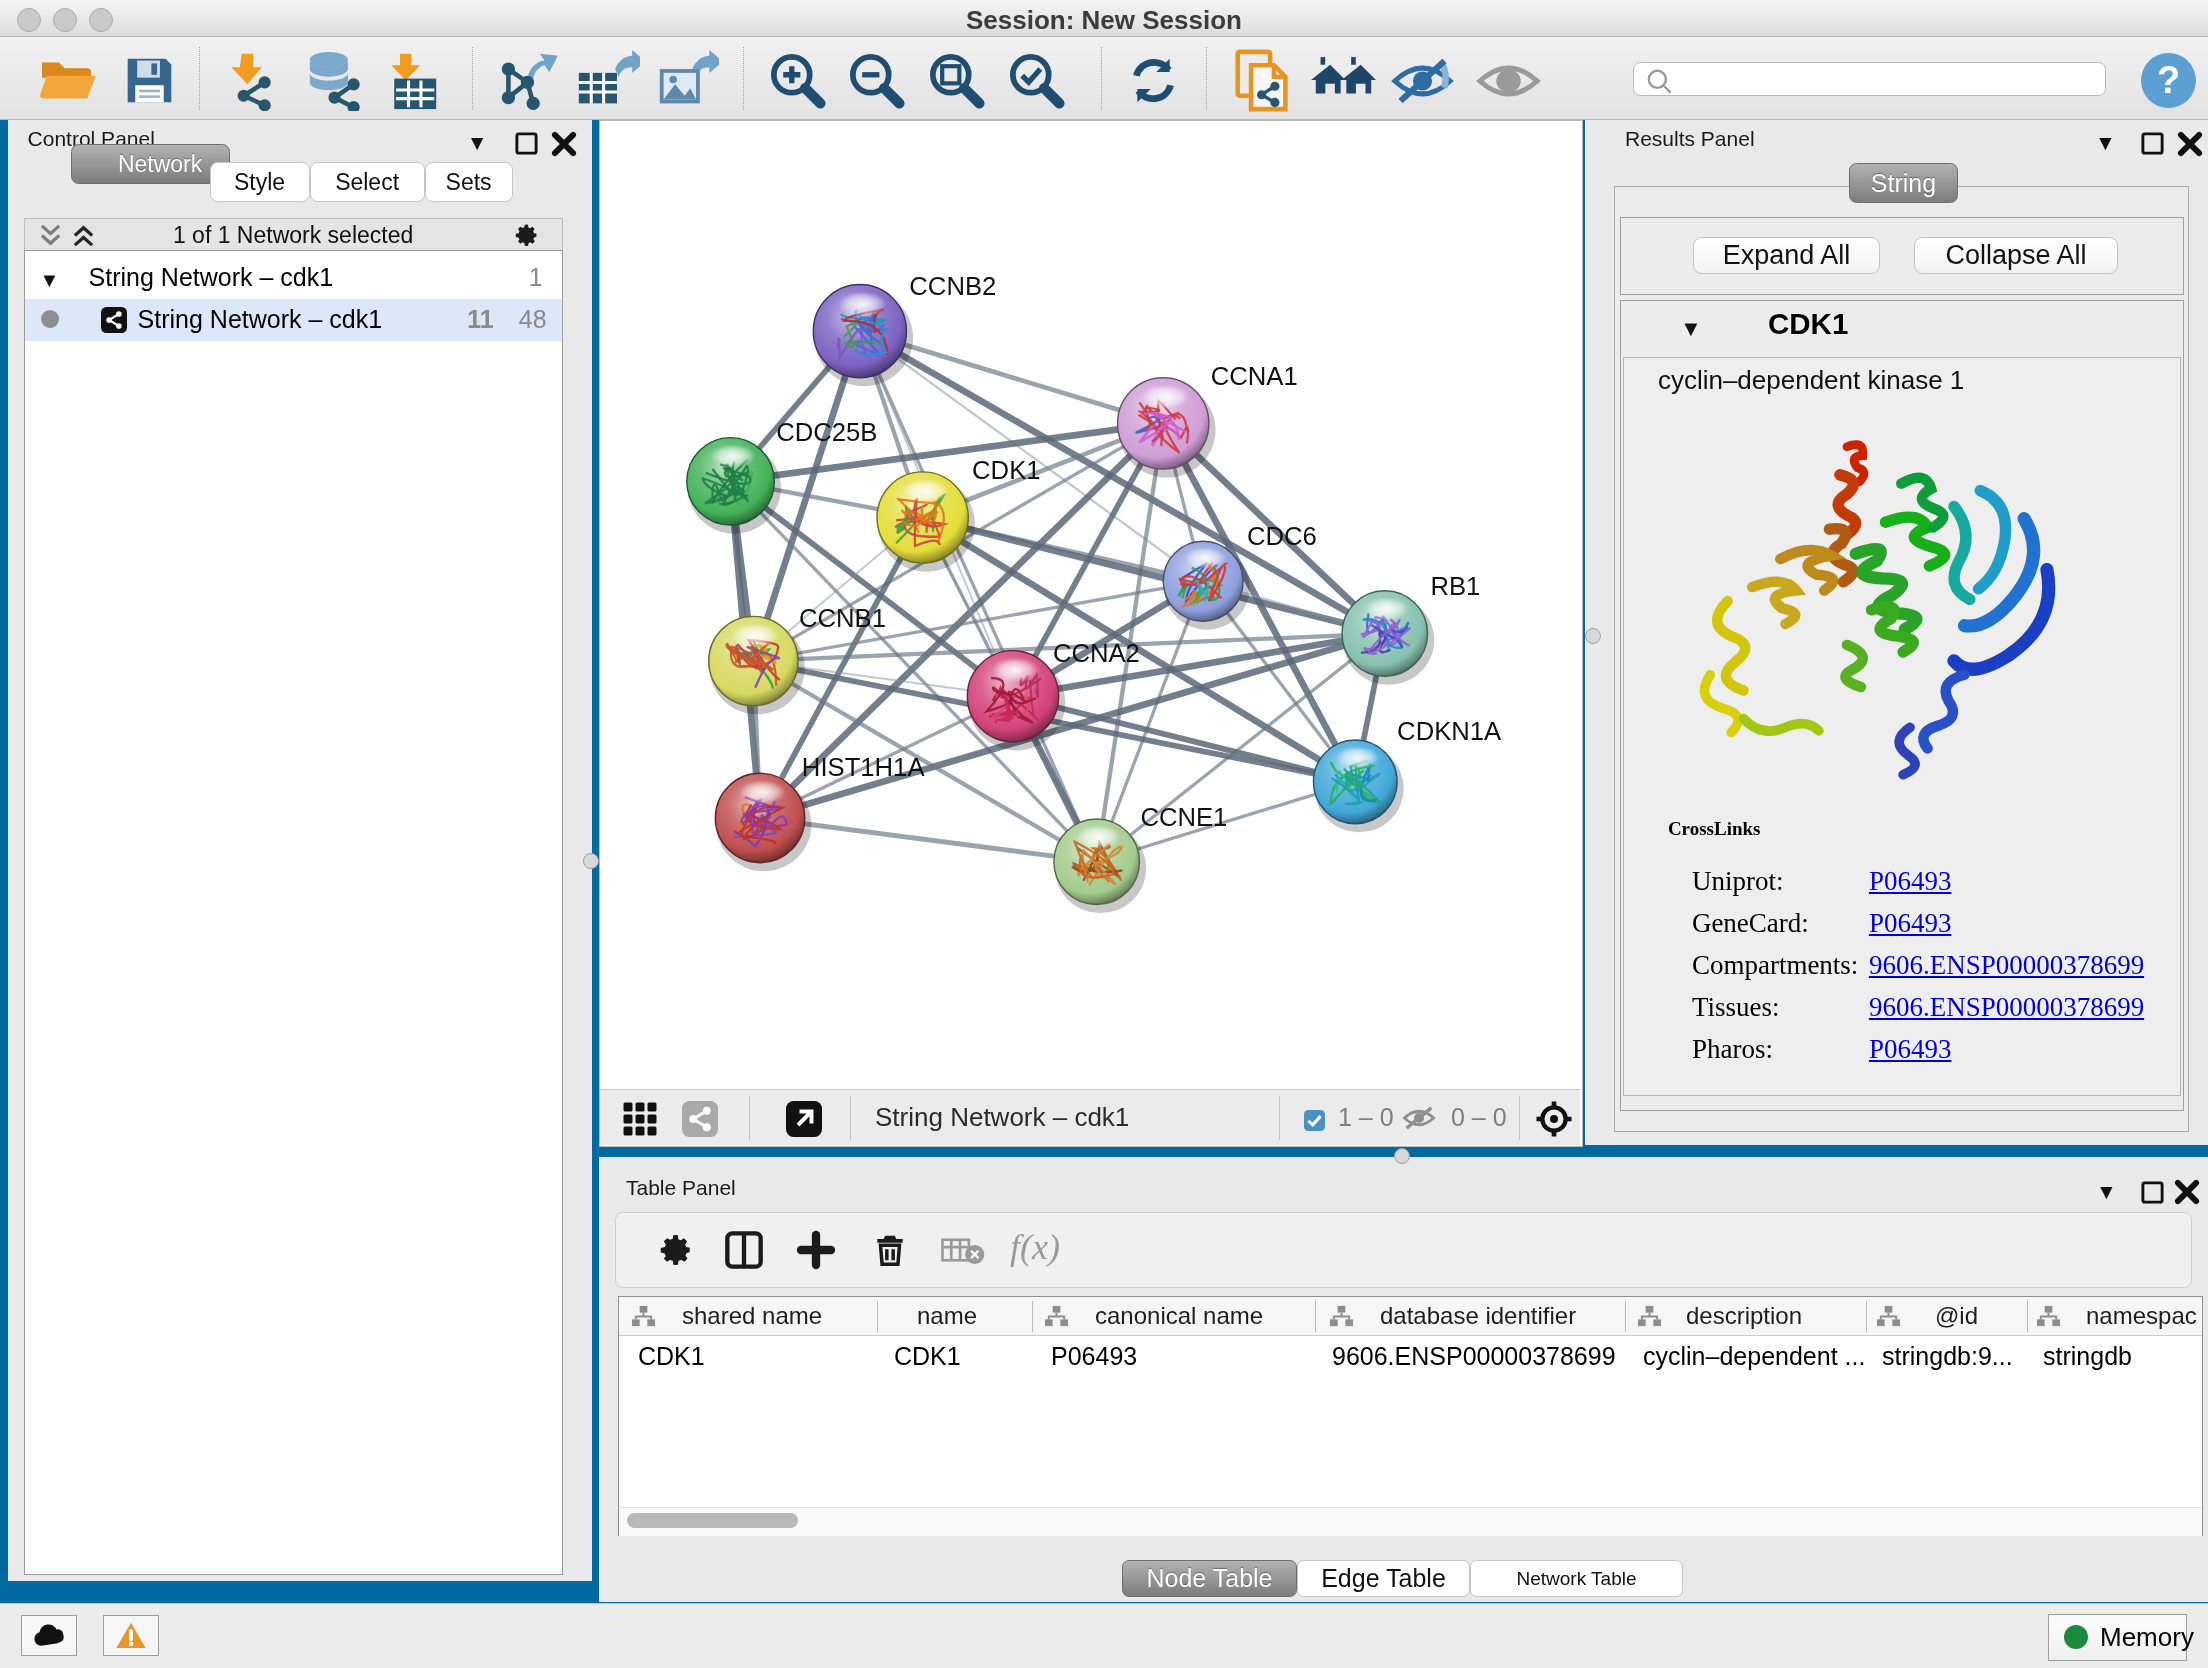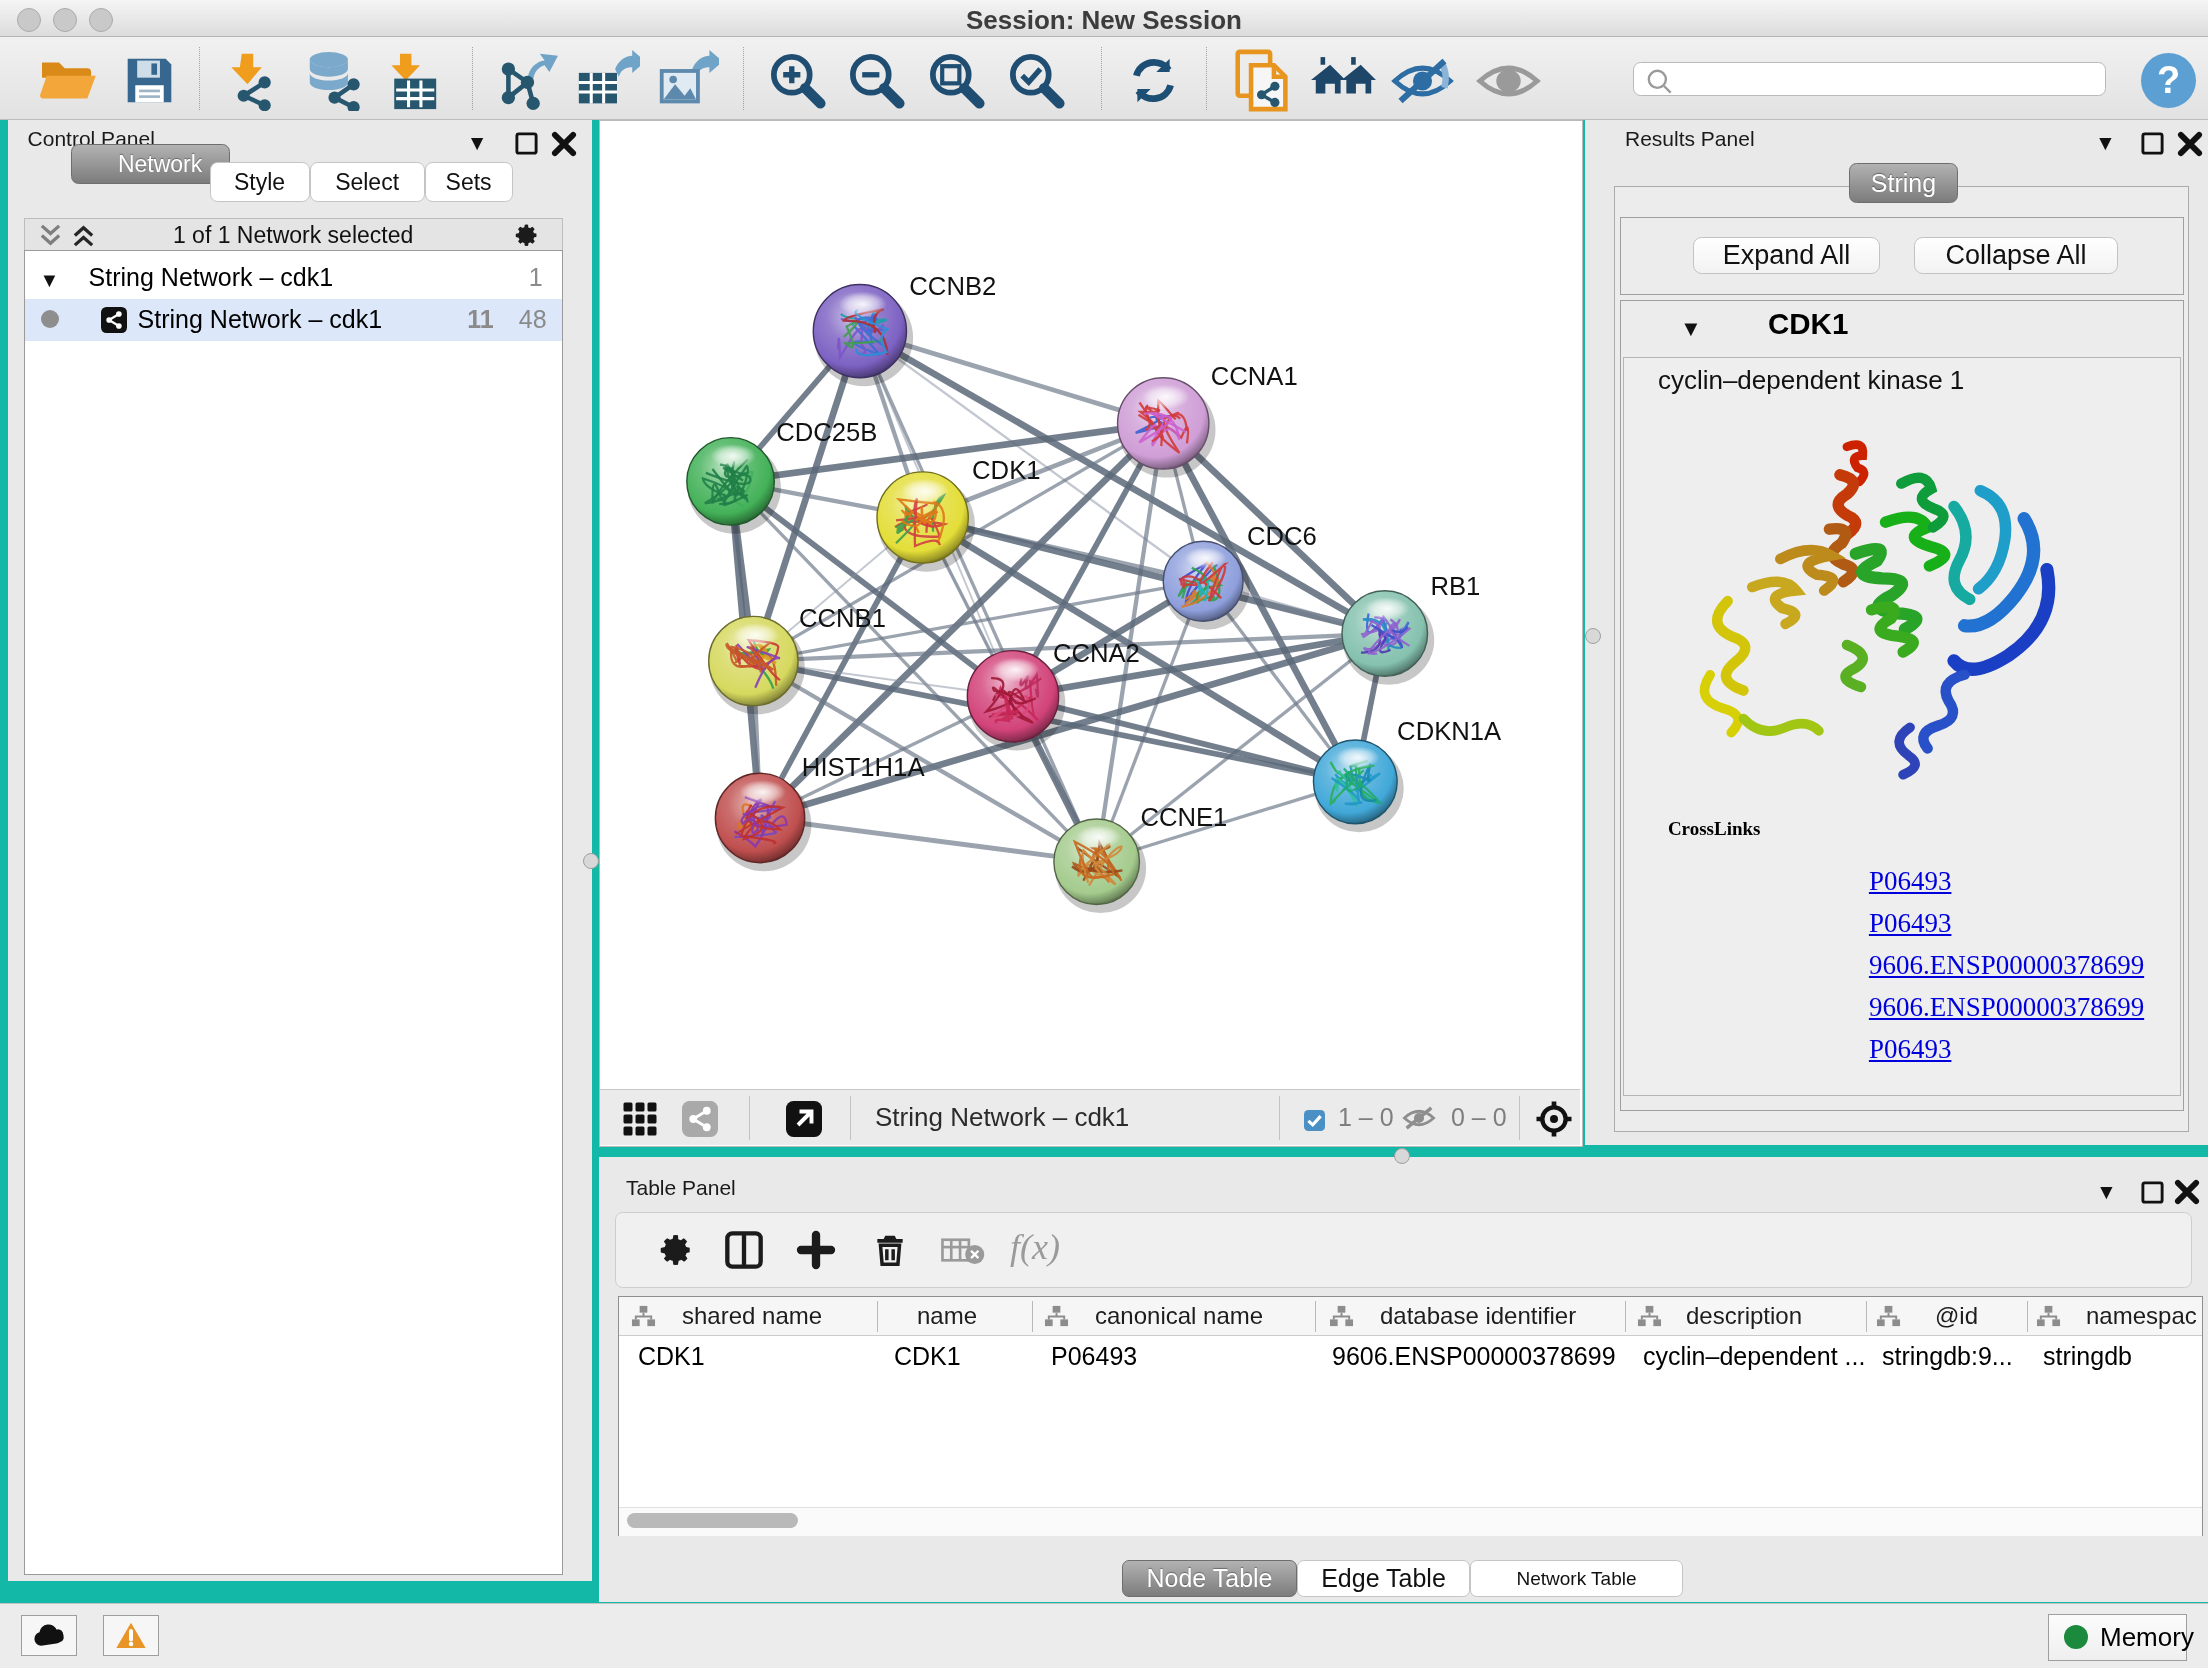--- a/index.html
+++ b/index.html
@@ -1,16 +1,16 @@
 <!DOCTYPE html>
 <html style="font-size:15px"><head>
 <meta charset="utf-8">
 <style>
   html,body{margin:0;padding:0;}
-  .app{position:relative;width:2208px;height:1668px;background:#14b8a6;
+  .app{position:relative;width:2208px;height:1668px;background:#0369a1;
        font-family:"Liberation Sans",sans-serif;overflow:hidden;}
   .abs{position:absolute;}
 
   
   .titlebar{left:0;top:0;width:2208px;height:36px;
     background:linear-gradient(#f5f5f5,#dcdcdc);border-bottom:1px solid #b4b4b4;}
   .tl{position:absolute;top:7.6px;width:22px;height:22px;border-radius:50%;
       background:#c9c9c9;border:1px solid #ababab;}
   .title{position:absolute;top:4.8px;left:0;width:100%;text-align:center;
      font-size:26px;font-weight:bold;color:#3c3c3c;}
@@ -658,20 +658,27 @@
             <path d="M318 78 q24 30 6 62 q-16 30 12 44" stroke="#16aaa0" stroke-width="13"></path>
             <path d="M348 60 q34 14 28 56 q-6 38 -30 56" stroke="#1e9ec8" stroke-width="13"></path>
             <path d="M398 92 q26 42 -10 88 q-30 38 -58 34" stroke="#2272d2" stroke-width="15"></path>
             <path d="M424 150 q12 60 -44 98 q-44 28 -62 6" stroke="#1a3fc4" stroke-width="15"></path>
             <path d="M330 270 q-30 8 -18 30 q14 20 -12 28 q-26 8 -12 26" stroke="#2850c8" stroke-width="12"></path>
             <path d="M268 330 q-24 16 -2 32 q18 12 -6 22" stroke="#2f43b8" stroke-width="11"></path>
             <path d="M196 236 q30 12 10 26 q-26 12 6 22" stroke="#58b022" stroke-width="12"></path>
           </g>
         </svg>
         <div style="position:absolute;left:44px;top:460px;font-family:'Liberation Serif',serif;font-size:19px;font-weight:bold;color:#000;">CrossLinks</div>
+        <div style="position:absolute;left:68px;top:502px;font-family:'Liberation Serif',serif;font-size:27px;color:#000;line-height:42px;">
+          <div>Uniprot:</div>
+            <div>GeneCard:</div>
+            <div>Compartments:</div>
+            <div>Tissues:</div>
+            <div>Pharos:</div>
+        </div>
         <div style="position:absolute;left:245px;top:502px;font-family:'Liberation Serif',serif;font-size:27px;color:#0000dd;line-height:42px;text-decoration:underline;">
           <div>P06493</div>
             <div>P06493</div>
             <div>9606.ENSP00000378699</div>
             <div>9606.ENSP00000378699</div>
             <div>P06493</div>
         </div>
       </div>
     </div>
   </div>

